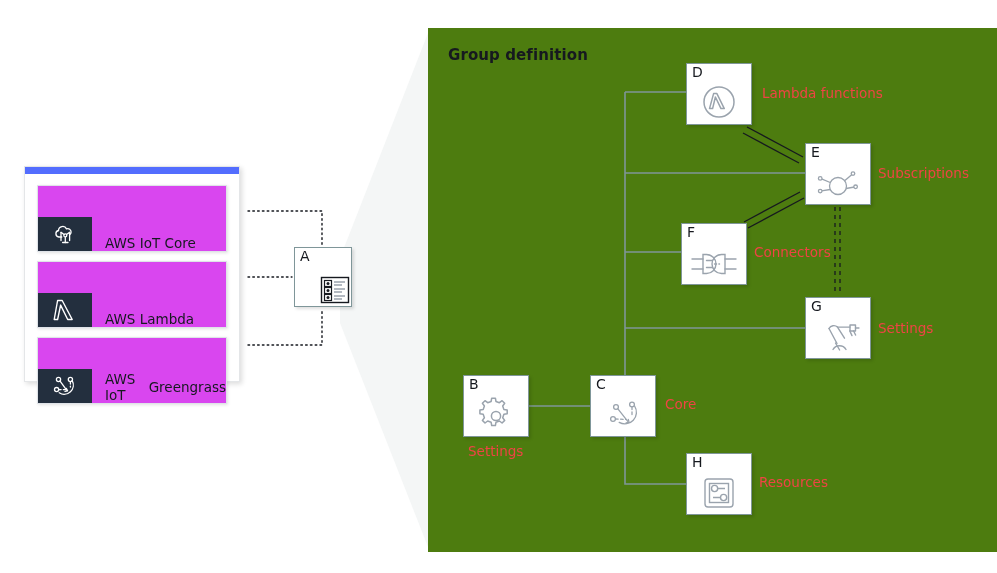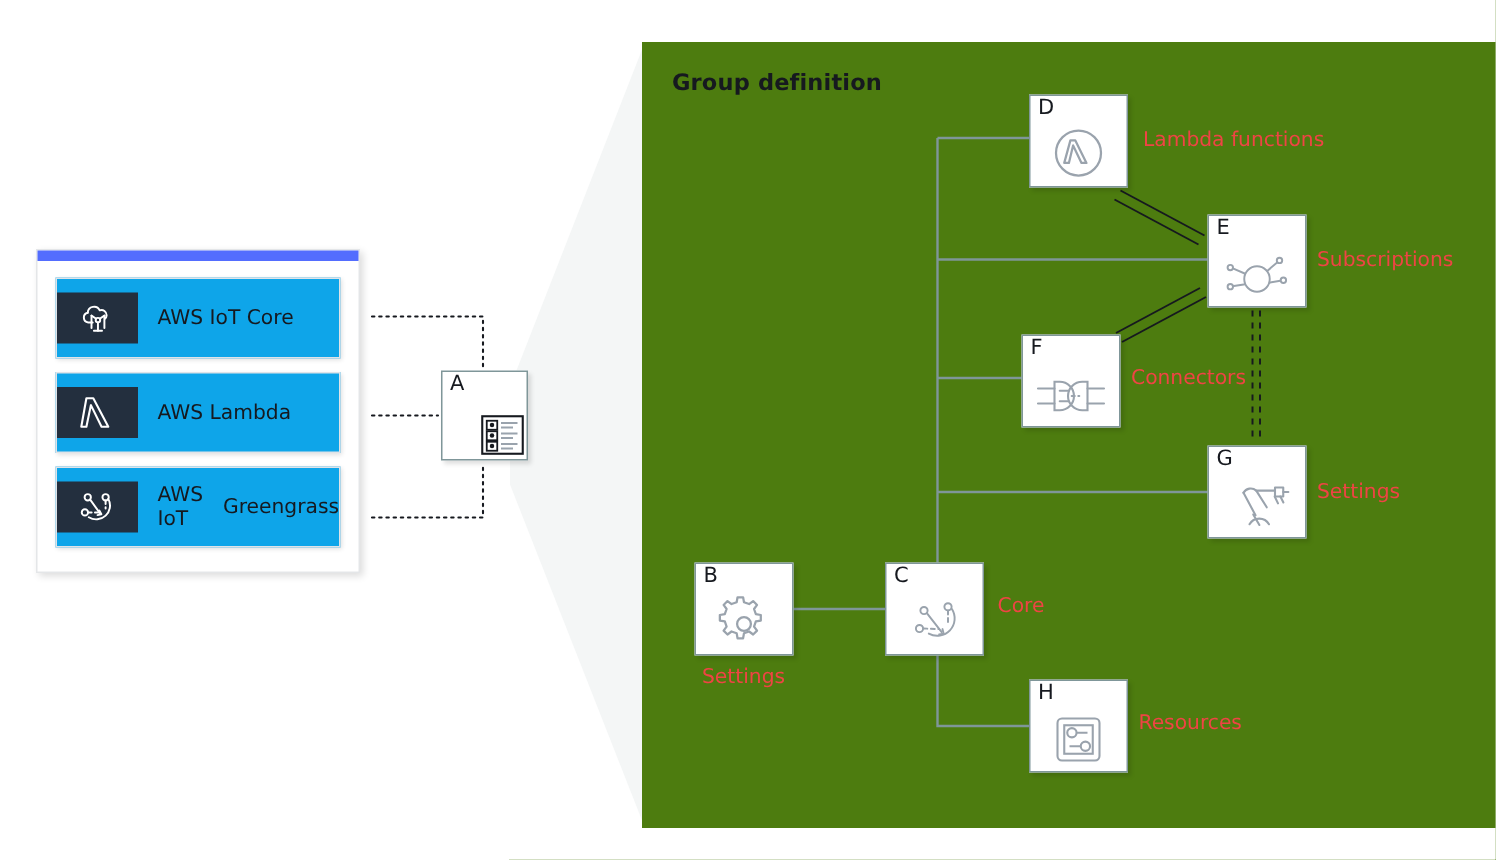--- a/index.html
+++ b/index.html
@@ -66,24 +66,24 @@
   }
   .svc-list {
     position: absolute;
     left: 0; top: 7px;
     width: 100%;
     padding: 11px 12px;
     box-sizing: border-box;
   }
   .svc-row {
     display: flex;
-    align-items: center;
-    height: 54px;
+    align-items: flex-end;
+    height: 67px;
     margin-bottom: 9px;
-    background: #0ea5e9;
+    background: #d946ef;
     border: 1px solid #dfe3e8;
     box-shadow: 1px 1px 3px rgba(0,0,0,.12);
     box-sizing: border-box;
   }
   .svc-row:last-child { margin-bottom: 0; }
   .svc-icon {
     width: 54px;
     min-width: 54px;
     background: #232f3e;
     display: flex;

